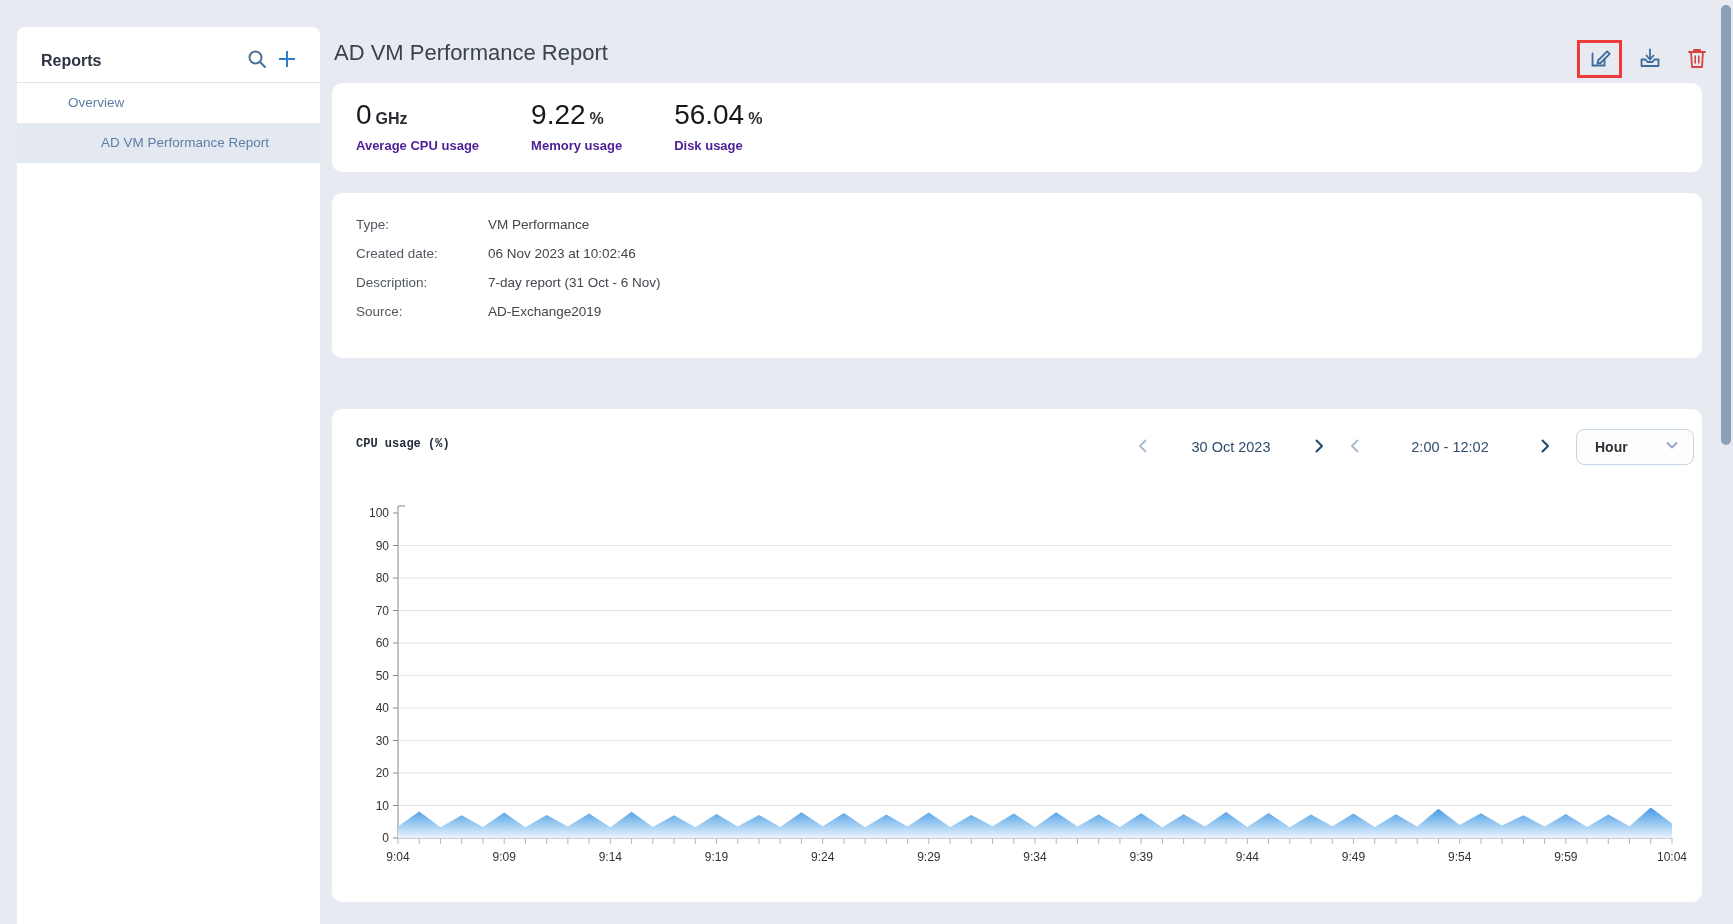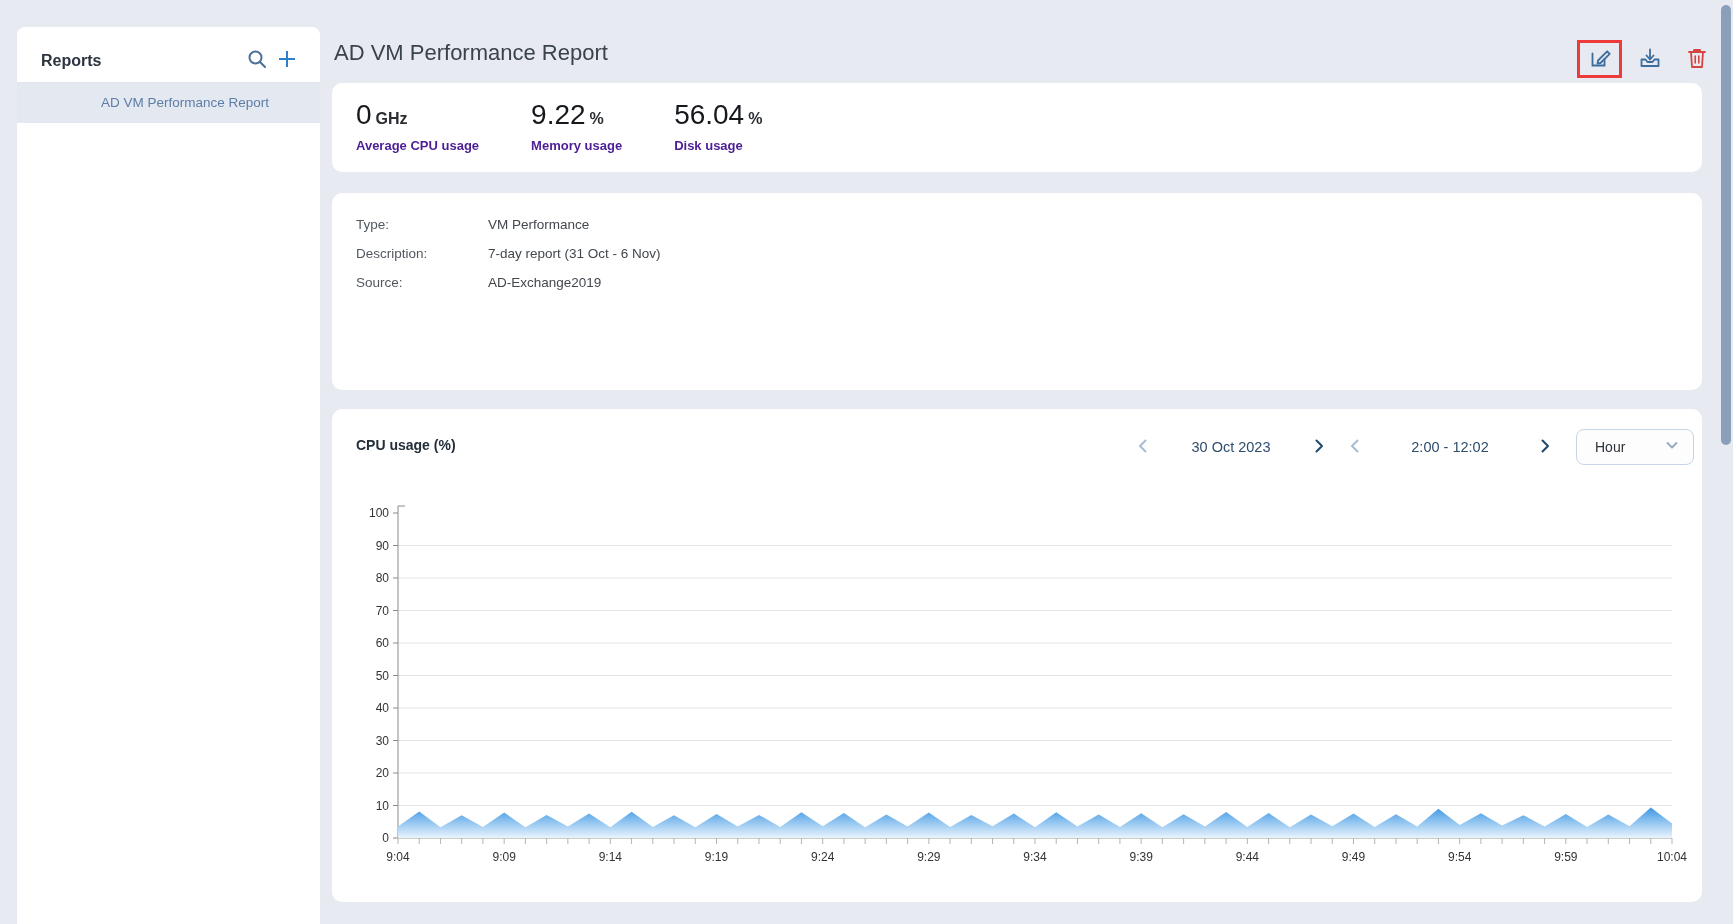--- a/index.html
+++ b/index.html
@@ -35,40 +35,40 @@
   
   .panel { position:absolute; left:332px; width:1370px; background:#fff;
            border-radius:10px; }
   .stats-panel { top:83px; height:89px; display:flex; align-items:flex-start;
                  padding:16px 0 0 24px; gap:52px; }
   .stat-num-row { display:flex; align-items:baseline; }
   .stat-value { font-size:28px; color:#15181c; }
   .stat-unit { font-size:16px; color:#2a2e33; margin-left:4px; font-weight:bold; }
   .stat-label { font-size:13px; color:#4c1d95; margin-top:7px;font-weight:bold; }
 
-  .info-panel { top:193px; height:197px; padding:22px 24px 0 24px; }
+  .info-panel { top:193px; height:165px; padding:22px 24px 0 24px; }
   .info-row { display:flex; margin-bottom:10px; font-size:13.5px; line-height:19px; }
   .info-label { width:132px; color:#52585f; }
   .info-value { color:#42474d; }
 
   .chart-panel { top:409px; height:493px; }
-  .chart-title { position:absolute; left:24px; top:28px; font-size:14px;
-                 font-weight:bold; color:#232e3a; }
+  .chart-title { position:absolute; left:24px; top:28px; font-size:12px;
+                 font-weight:bold; color:#232e3a;font-family:Liberation Mono, monospace; }
   .chart-controls { position:absolute; top:20px; right:8px; display:flex;
                     align-items:center; height:36px; }
   .chev-btn { background:none; border:none; cursor:pointer; display:flex;
               align-items:center; justify-content:center; width:22px; height:22px; }
   .nav-text { font-size:14.5px; color:#2f4d6d; text-align:center; }
   .date-text { width:122px; margin:0 16px; }
   .time-text { width:136px; margin:0 16px; }
   .group-gap { width:14px; }
   .interval-select { width:118px; height:36px; border:1.5px solid #c6d6e8;
                      border-radius:8px; background:#fdfdfe; display:flex;
                      align-items:center; padding:0 14px 0 18px; cursor:pointer;
-                     margin-left:20px; }
+                     margin-left:20px;font-weight:bold; }
   .interval-value { flex:1; font-size:14px; color:#2d3238; }
 
   .chart-svg { position:absolute; left:0; top:91px; }
 
   
   .scrollbar-track { position:absolute; right:2px; top:0; width:10px; height:924px; }
   .scrollbar-thumb { position:absolute; top:5px; left:0; width:10px; height:440px;
                      border-radius:5px; background:#8aa0ba; cursor:pointer; }
 </style>
 </head>
@@ -87,20 +87,21 @@
     </button>
     <button class="icon-btn">
       <span>
         <svg width="22" height="22" viewBox="0 0 22 22" fill="none">
           <line x1="11" y1="3" x2="11" y2="19" stroke="#2e7ecd" stroke-width="2"></line>
           <line x1="3" y1="11" x2="19" y2="11" stroke="#2e7ecd" stroke-width="2"></line>
         </svg>
       </span>
     </button>
   </div>
+  <div class="sb-item lvl1">Overview</div>
   <div class="sb-item lvl2 selected">AD VM Performance Report</div>
 </div>
 
 <h1 class="page-title">AD VM Performance Report</h1>
 
 <div class="header-actions">
   <div class="edit-highlight">
     <button class="action-btn">
       <span>
         <svg width="24" height="24" viewBox="0 0 24 24" fill="none">
@@ -152,20 +153,24 @@
       <span class="stat-unit">%</span>
     </div>
     <div class="stat-label">Disk usage</div>
   </div>
 </div>
 
 <div class="panel info-panel">
   <div class="info-row">
     <span class="info-label">Type:</span>
     <span class="info-value">VM Performance</span>
+  </div>
+  <div class="info-row">
+    <span class="info-label">Created date:</span>
+    <span class="info-value">06 Nov 2023 at 10:02:46</span>
   </div>
   <div class="info-row">
     <span class="info-label">Description:</span>
     <span class="info-value">7-day report (31 Oct - 6 Nov)</span>
   </div>
   <div class="info-row">
     <span class="info-label">Source:</span>
     <span class="info-value">AD-Exchange2019</span>
   </div>
 </div>

